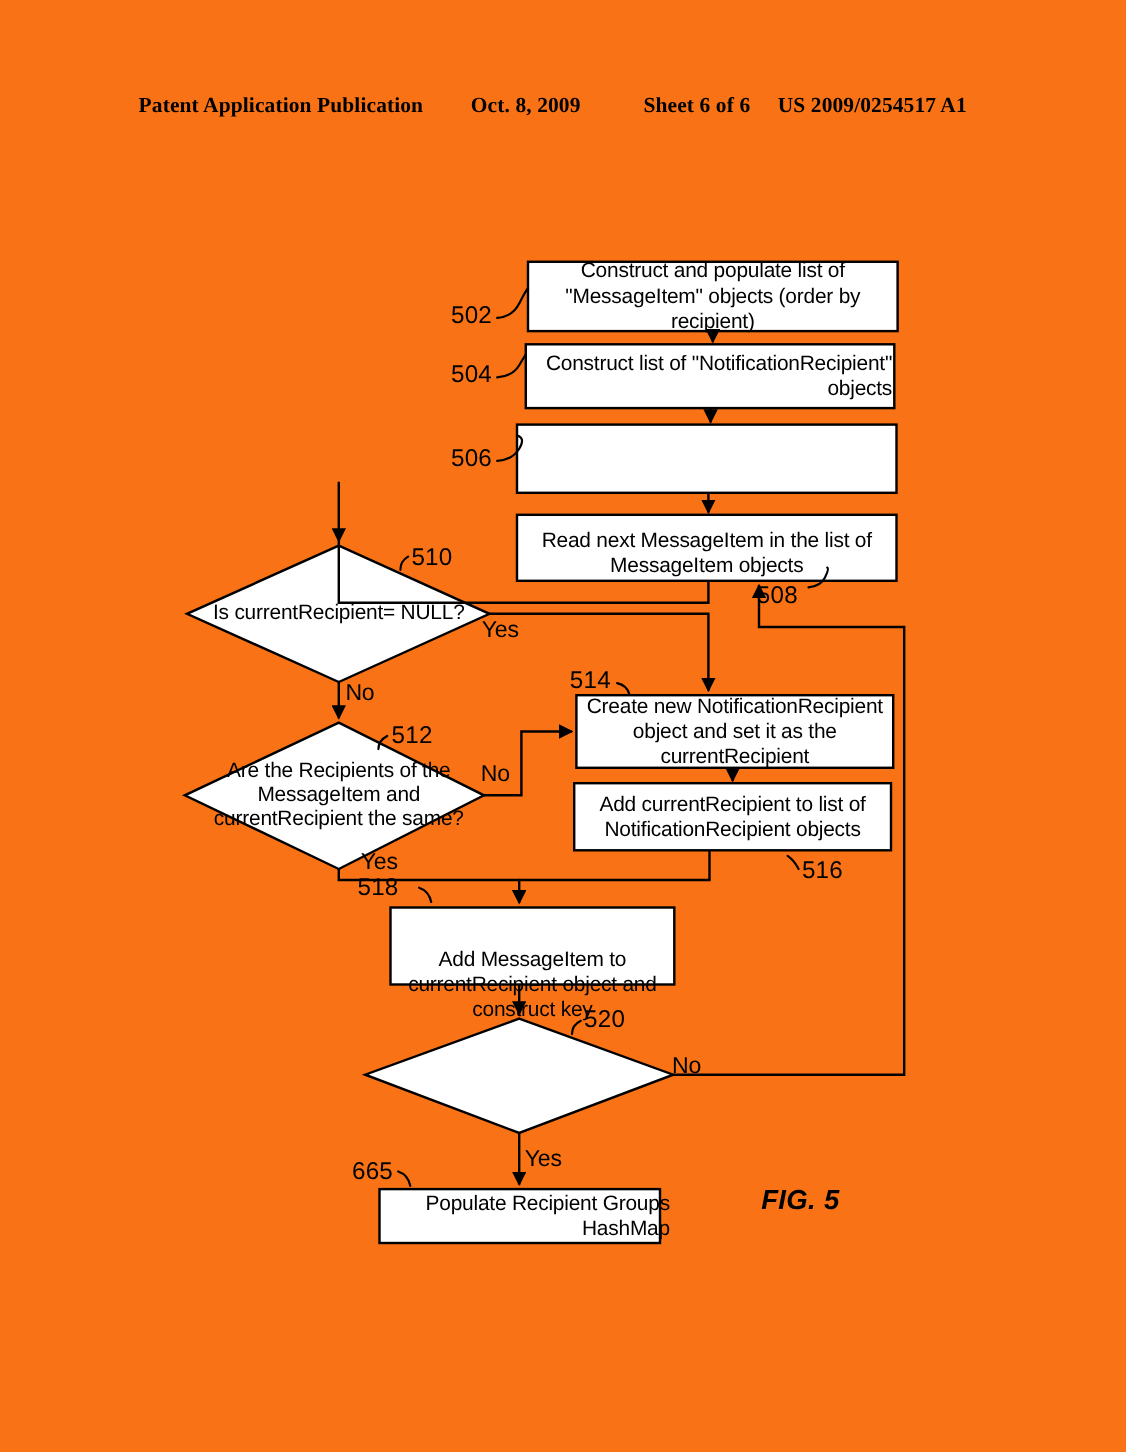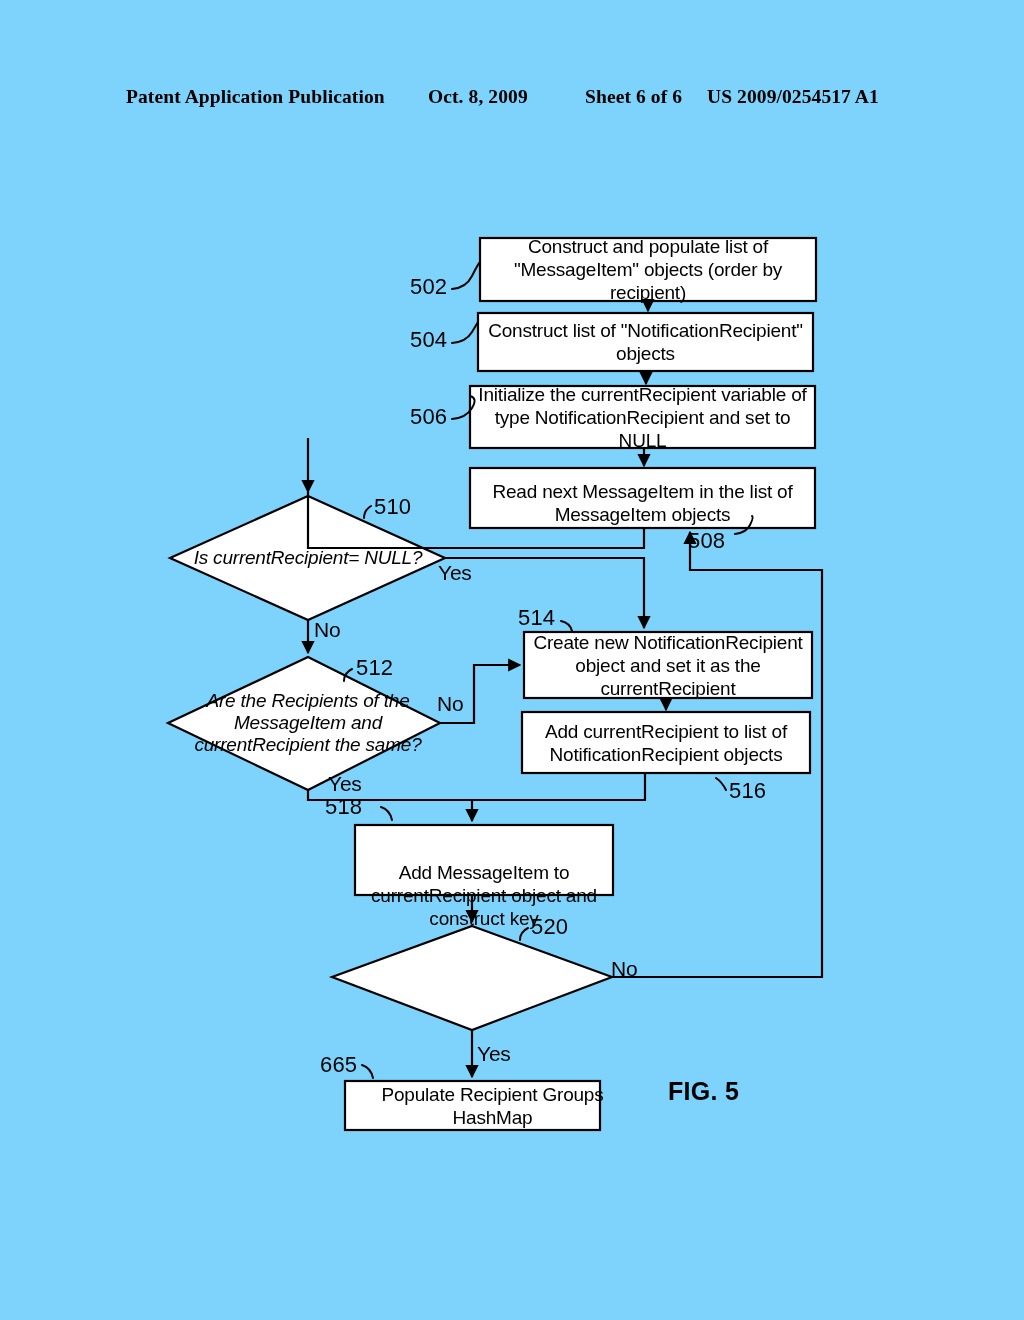--- a/index.html
+++ b/index.html
@@ -8,21 +8,21 @@
     background: #ffffff;
   }
   body {
     font-family: "Liberation Sans", sans-serif;
     color: #000000;
   }
   #page {
     position: relative;
     width: 1024px;
     height: 1320px;
-    background: #7dd3fc;
+    background: #f97316;
     overflow: hidden;
   }
 
   
   .pat-header {
     position: absolute;
     top: 86px;
     left: 0;
     width: 1024px;
     height: 32px;
@@ -82,21 +82,20 @@
   }
   .diatext {
     position: absolute;
     text-align: center;
     font-size: 19px;
     line-height: 22px;
     letter-spacing: -0.2px;
     display: flex;
     align-items: center;
     justify-content: center;
-    font-style: italic;
   }
   .refnum {
     position: absolute;
     font-size: 22px;
     letter-spacing: 0.2px;
   }
   .branch {
     position: absolute;
     font-size: 21px;
     letter-spacing: -0.2px;
@@ -180,46 +179,43 @@
     <path class="lead" d="M 561,621 Q 570,623 572,631"></path>
     <path class="lead" d="M 726,790 Q 722,782 716,778"></path>
     <path class="lead" d="M 381,807 Q 390,810 392,820"></path>
     <path class="lead" d="M 528,928 Q 520,932 520,940"></path>
     <path class="lead" d="M 362,1065 Q 371,1068 373,1078"></path>
   </svg>
 
   <div class="boxtext" style="left:482px; top:239px; width:332px; height:61px;">Construct and populate list of
 "MessageItem" objects
 (order by recipient)</div>
-  <div class="boxtext" style="left:480px; top:314px; width:331px; height:56px;">Construct list of
+  <div class="boxtext" style="left:480px; top:314px; width:331px; height:56px;text-align:right;">Construct list of
 "NotificationRecipient" objects</div>
-  <div class="boxtext" style="left:470px; top:387px; width:345px; height:60px;">Initialize the currentRecipient variable
-of type NotificationRecipient and set to
-NULL</div>
   <div class="boxtext" style="left:472px; top:469px; width:341px; height:68px;">Read next MessageItem in the list
 of MessageItem objects</div>
 
   <div class="diatext" style="left:188px; top:532px; width:240px; height:52px;">Is currentRecipient=
 NULL?</div>
   <div class="diatext" style="left:182px; top:678px; width:252px; height:90px;">Are the Recipients
 of the MessageItem and
 currentRecipient
 the same?</div>
 
   <div class="boxtext" style="left:525px; top:633px; width:286px; height:64px;">Create new
 NotificationRecipient object and
 set it as the currentRecipient</div>
   <div class="boxtext" style="left:523px; top:713px; width:286px; height:59px;">Add currentRecipient to list of
 NotificationRecipient objects</div>
   <div class="boxtext" style="left:356px; top:826px; width:256px; height:68px;margin-top:35px;">Add MessageItem to
 currentRecipient object and
 construct key</div>
 
 
-  <div class="boxtext" style="left:366px; top:1082px; width:253px; height:47px;">Populate Recipient Groups
+  <div class="boxtext" style="left:356px; top:1082px; width:253px; height:47px;text-align:right;">Populate Recipient Groups
 HashMap</div>
 
   <div class="refnum" style="left:410px; top:274px;">502</div>
   <div class="refnum" style="left:410px; top:327px;">504</div>
   <div class="refnum" style="left:410px; top:404px;">506</div>
   <div class="refnum" style="left:688px; top:528px;">508</div>
   <div class="refnum" style="left:374px; top:494px;">510</div>
   <div class="refnum" style="left:356px; top:655px;">512</div>
   <div class="refnum" style="left:518px; top:605px;">514</div>
   <div class="refnum" style="left:729px; top:778px;">516</div>
@@ -227,15 +223,15 @@
   <div class="refnum" style="left:531px; top:914px;">520</div>
   <div class="refnum" style="left:320px; top:1052px;">665</div>
 
   <div class="branch" style="left:438px; top:561px;">Yes</div>
   <div class="branch" style="left:314px; top:618px;">No</div>
   <div class="branch" style="left:437px; top:692px;">No</div>
   <div class="branch" style="left:328px; top:772px;">Yes</div>
   <div class="branch" style="left:611px; top:957px;">No</div>
   <div class="branch" style="left:477px; top:1042px;">Yes</div>
 
-  <div class="figlabel" style="left:668px; top:1077px;">FIG. 5</div>
+  <div class="figlabel" style="left:692px; top:1077px;font-style:italic;">FIG. 5</div>
 
 </div>
 
 </body></html>

